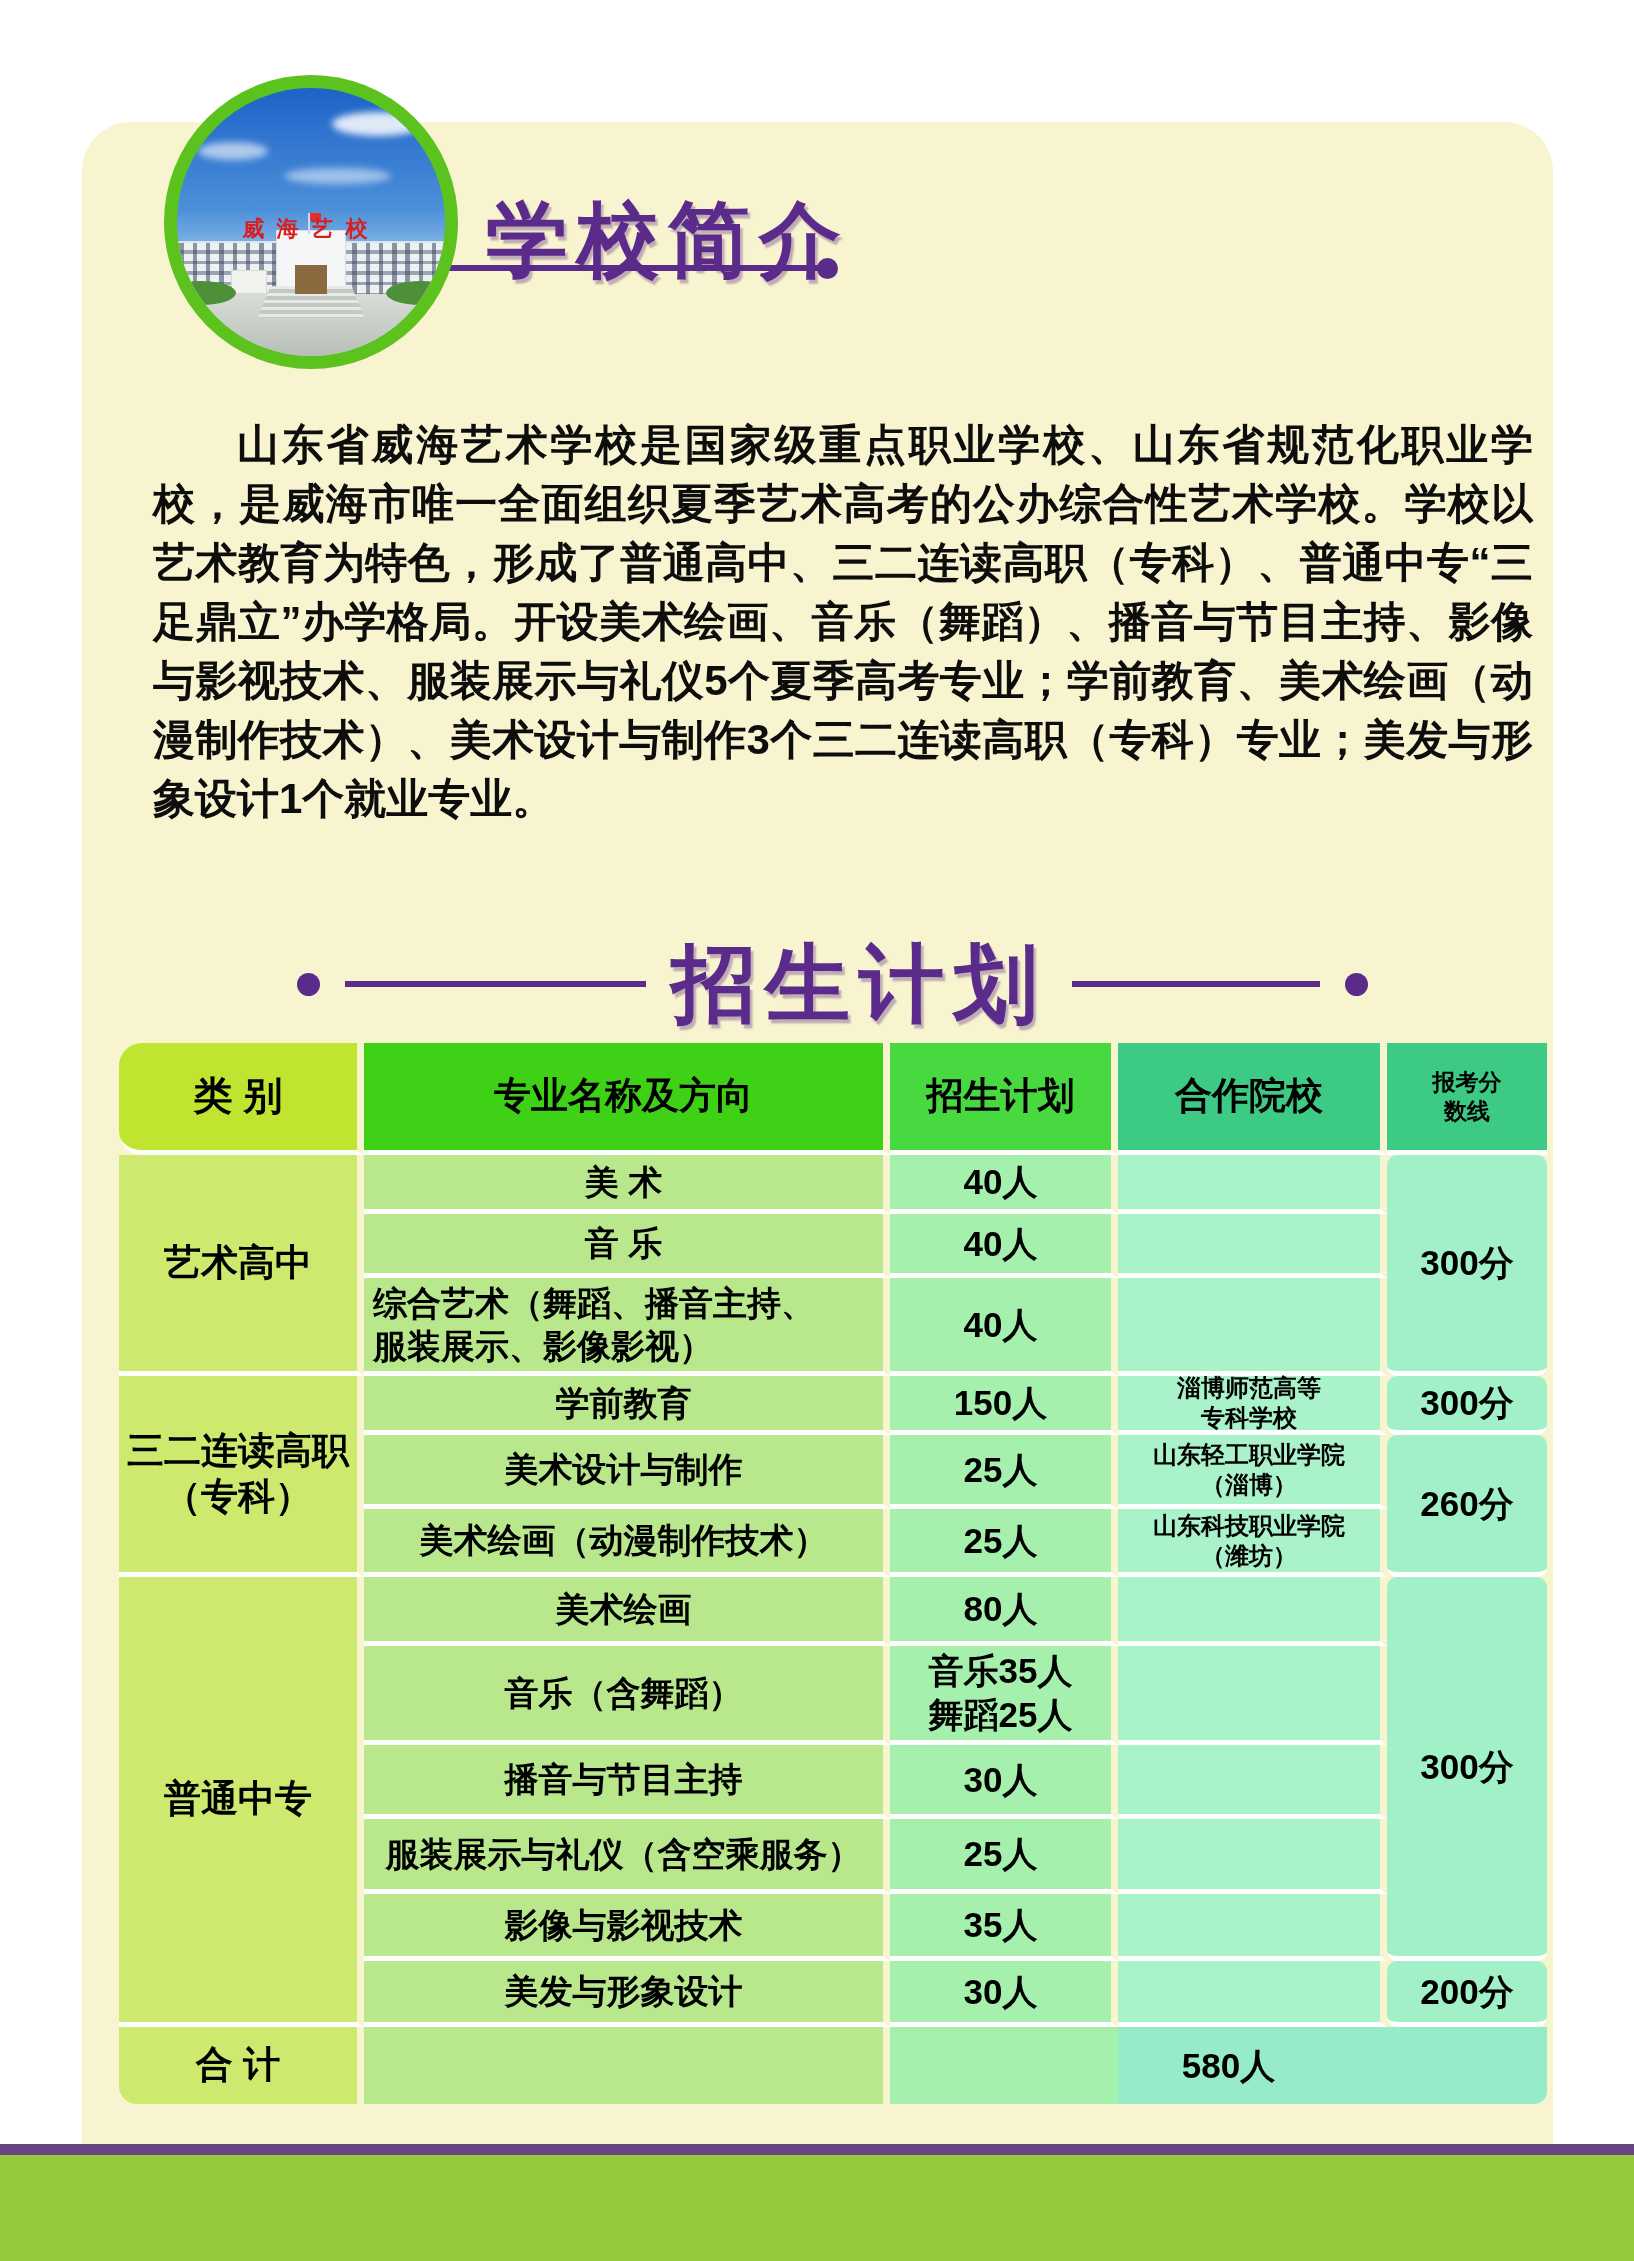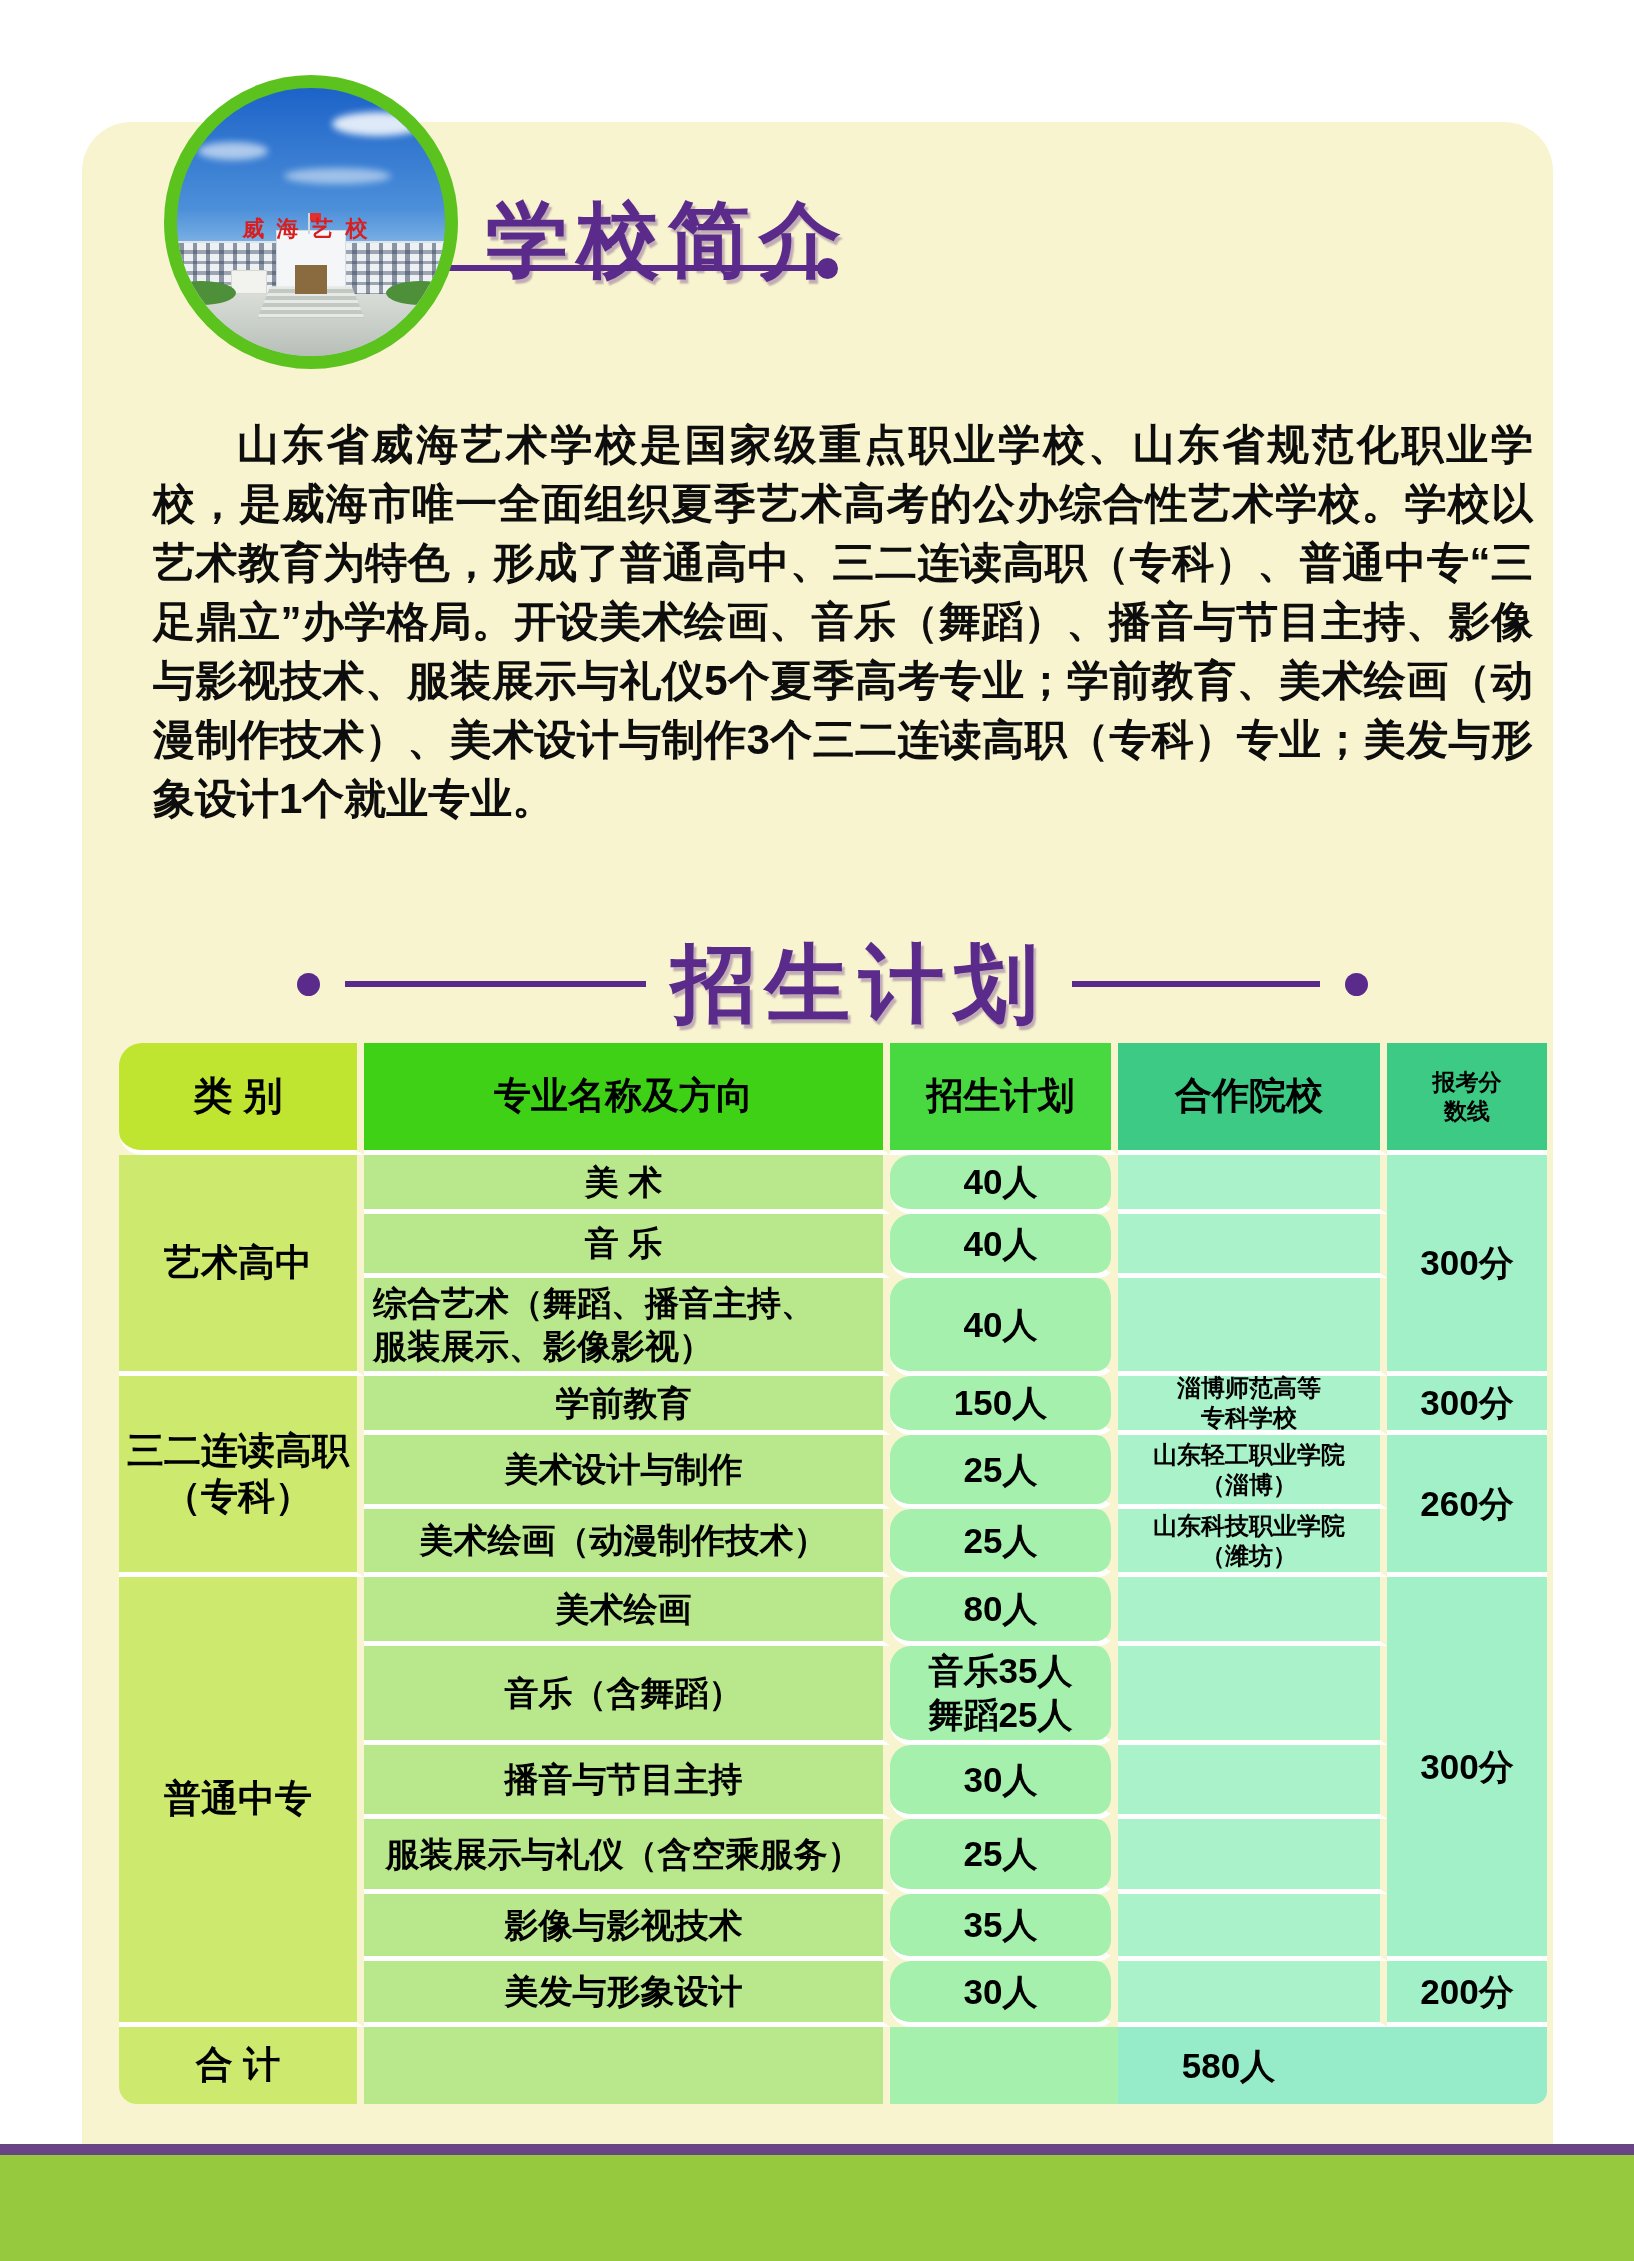--- a/index.html
+++ b/index.html
@@ -98,23 +98,23 @@
   .th{font-weight:bold;font-size:37px;}
   .th-cat{background:#c0e531;border-radius:23px 0 0 23px;font-size:39px;}
   .th-major{background:#3fd116;}
   .th-plan{background:#48d83f;}
   .th-partner{background:#3cca85;}
   .th-score{background:#3cca85;font-size:23px;}
   .cat{background:#cdea6e;font-size:37px;font-weight:600;}
   .cat-total{border-radius:0 0 0 17.7px;}
   .major{background:#b9e88c;font-size:34px;font-weight:600;}
   .major.left{justify-content:flex-start;text-align:left;padding-left:9px;}
-  .plan{background:#a4f0ac;font-size:35px;font-weight:600;border-radius:21px;}
+  .plan{background:#a4f0ac;font-size:35px;font-weight:600;}
   .partner{background:#a9f2ca;font-size:24px;font-weight:600;}
-  .score{background:#a2f0c8;font-size:35px;font-weight:600;}
+  .score{background:#a2f0c8;font-size:35px;font-weight:600;border-radius:10px;}
   .total-cell{
     background:linear-gradient(90deg,#a4f0ac 0 228px,#96ecc9 228px);
     font-size:35px;font-weight:600;border-radius:0 0 12.4px 0;padding-left:20px;
   }
   
   .footer-purple{position:absolute;left:0;top:2144px;width:1634px;height:11.5px;background:#6a4586;}
   .footer-green{position:absolute;left:0;top:2155px;width:1634px;height:106px;background:#97c93f;}
 </style>
 </head>
 <body>

